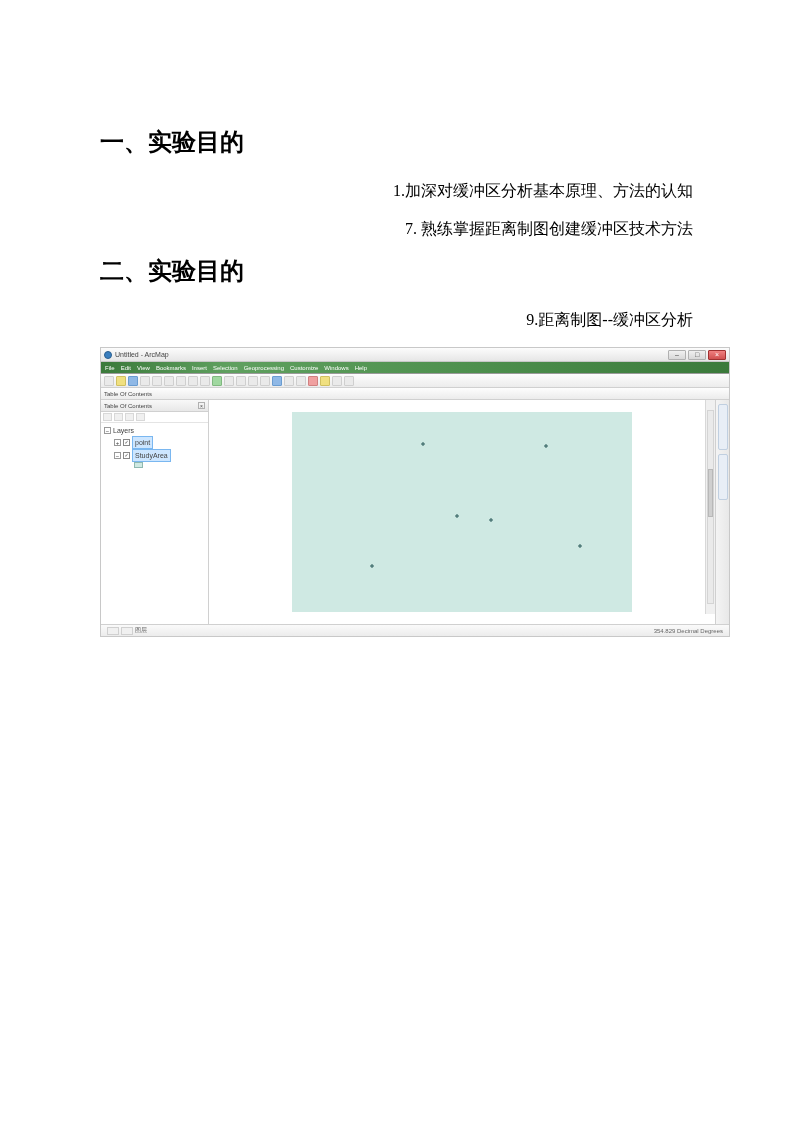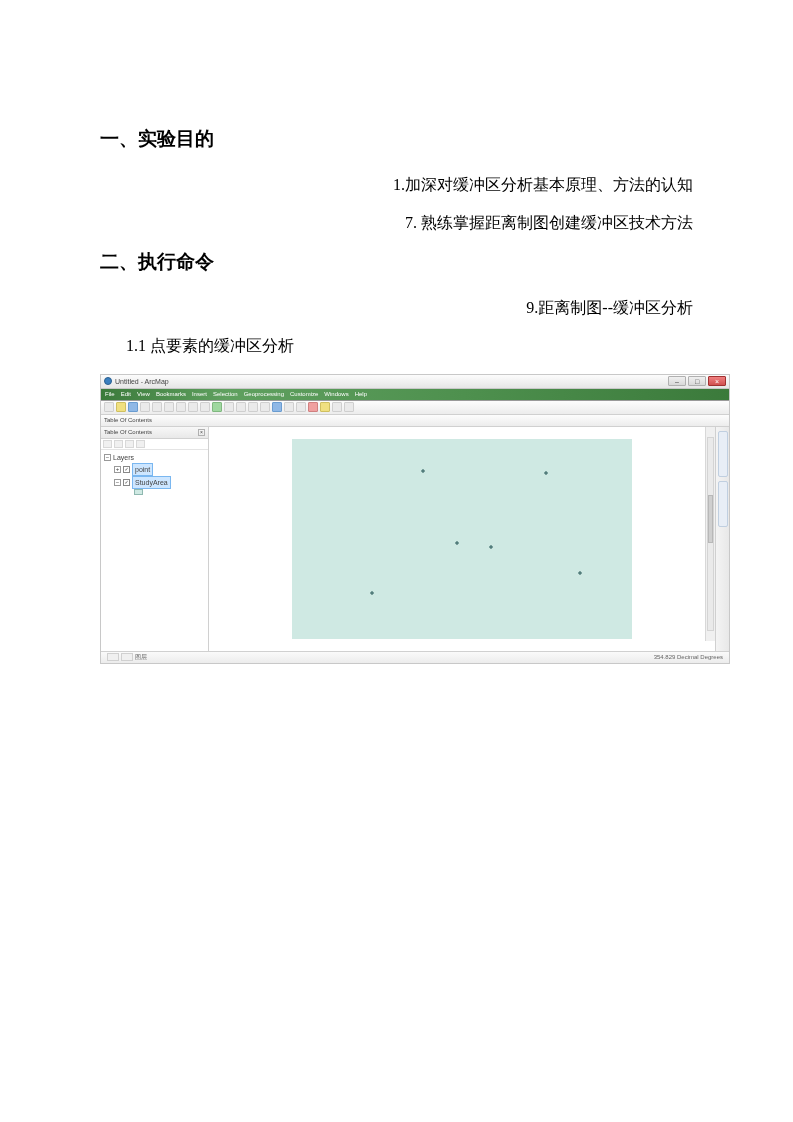--- a/index.html
+++ b/index.html
@@ -15,21 +15,21 @@
     padding: 120px 100px 0 100px;
   }
   .title {
     text-align: center;
     font-size: 28px;
     font-weight: bold;
     font-family: "SimHei", "黑体", sans-serif;
     margin-bottom: 40px;
   }
   .section-heading {
-    font-size: 19px;
+    font-size: 24px;
     font-weight: bold;
     font-family: Liberation Mono, monospace;
     margin-bottom: 14px;
     margin-top: 6px;
   }
   .item {
     font-size: 16px;
     line-height: 2.4;
     padding-left: 20px;
     text-align: right;
@@ -208,23 +208,22 @@
 </head>
 <body>
 
 <div class="page">
 
 
   <div class="section-heading">一、实验目的</div>
   <div class="item">1.加深对缓冲区分析基本原理、方法的认知</div>
   <div class="item">7. 熟练掌握距离制图创建缓冲区技术方法</div>
 
-  <div class="section-heading">二、执行命令</div>
+  <div class="section-heading">二、实验目的</div>
   <div class="item">9.距离制图--缓冲区分析</div>
-  <div class="subitem">1.1 点要素的缓冲区分析</div>
 
   <div class="screenshot-wrap">
     <div class="arcmap">
 
       <div class="arcmap-titlebar">
         <div class="left">
           <span class="icon-globe"></span>
           <span>Untitled - ArcMap</span>
         </div>
         <div class="win-btns">

